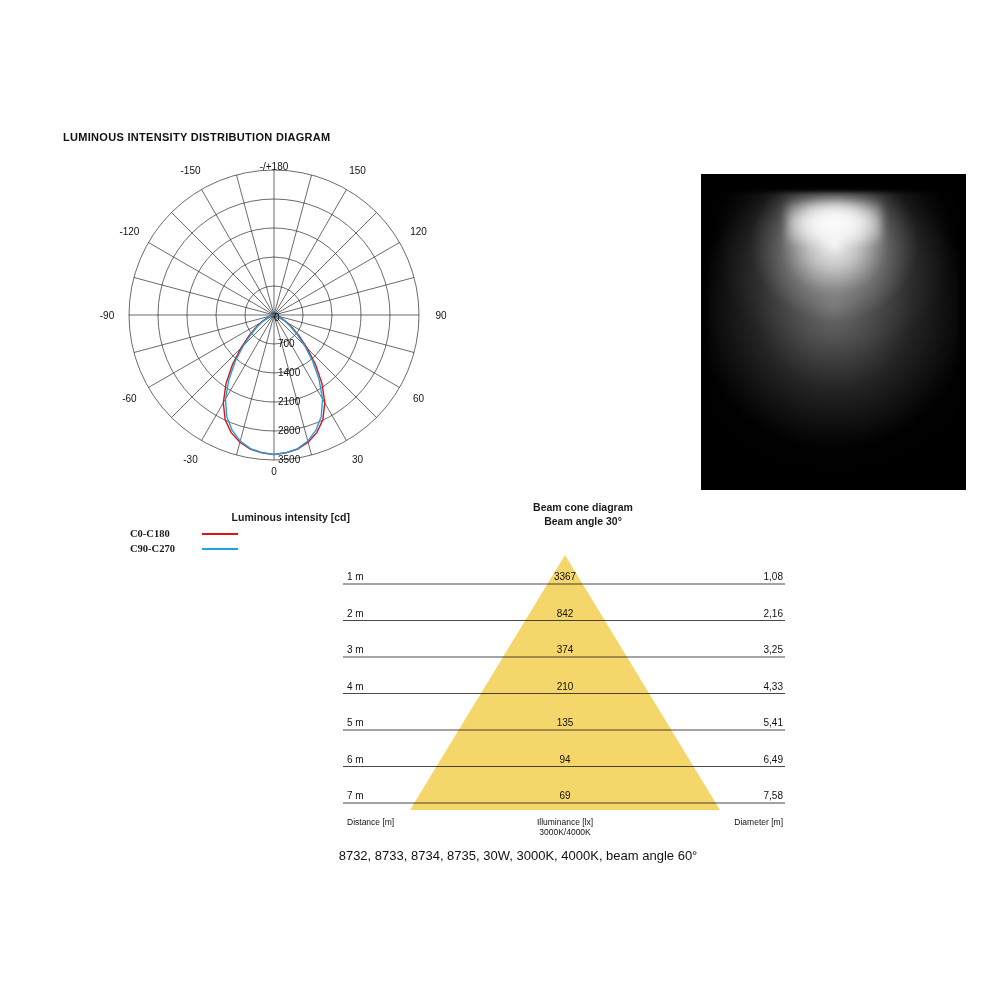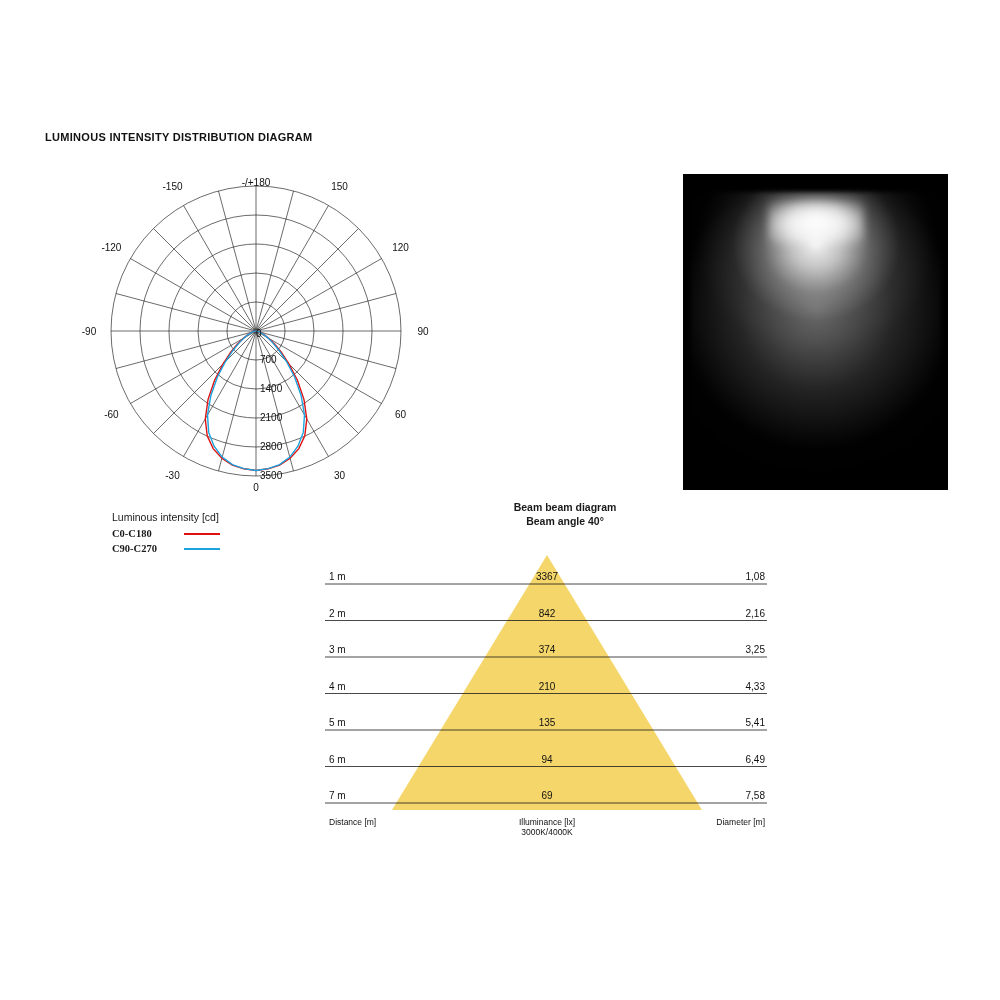--- a/index.html
+++ b/index.html
@@ -11,51 +11,53 @@
     width: 1000px;
     height: 1000px;
     position: relative;
     font-family: "Liberation Sans", sans-serif;
     color: #1a1a1a;
     overflow: hidden;
   }
   .page {
     position: absolute;
     inset: 0;
+    margin-left: 18px;
   }
   #section-title {
     position: absolute;
     left: 45px;
     top: 131px;
     font-size: 11px;
     font-weight: bold;
     letter-spacing: 0.3px;
     color: #111;
   }
   
   #polar-wrap {
     position: absolute;
     left: 60px;
-    top: 160px;
+    top: 144px;
     width: 420px;
     height: 350px;
   }
   #polar-svg { display: block; }
   
   #legend {
     position: absolute;
     left: 112px;
     top: 511px;
     width: 220px;
     font-size: 10.5px;
   }
   #legend .legend-title {
-    font-weight: normal;
+    font-weight: bold;
     font-size: 10.5px;
     margin-bottom: 3px;
+    text-align: right;
   }
   #legend .legend-row {
     position: relative;
     height: 15px;
     line-height: 15px;
     font-weight: bold;
     font-size: 10.5px;
     font-family: Liberation Serif, serif;
   }
   #legend .legend-row .swatch {
@@ -207,22 +209,22 @@
       <span class="swatch" id="sw1" style="background: rgb(27, 163, 224);"></span>
     </div>
   </div>
 
   <div id="beam-photo">
     <div class="glow"></div>
     <div class="hotspot"></div>
   </div>
 
   <div id="cone-title">
-    <div>Beam beam diagram</div>
-    <div>Beam angle 40°</div>
+    <div>Beam cone diagram</div>
+    <div>Beam angle 30°</div>
   </div>
 
   <div id="cone-wrap">
     <svg id="cone-svg" width="470" height="290" viewBox="0 0 470 290">
       <polygon id="cone-shape" points="235,10 390,265 80,265" fill="#f5d66a"></polygon>
       <g id="cone-rows">
           <line x1="13" x2="455" y1="39" y2="39" stroke="#1a1a1a" stroke-width="0.8"></line>
           <text x="17" y="35" text-anchor="start" font-size="10" fill="#111">1 m</text>
           <text x="235" y="35" text-anchor="middle" font-size="10" fill="#111">3367</text>
           <text x="453" y="35" text-anchor="end" font-size="10" fill="#111">1,08</text>
@@ -253,13 +255,14 @@
         </g>
       <g id="cone-footer">
           <text x="17" y="280" text-anchor="start" font-size="8.5" fill="#111">Distance [m]</text>
           <text x="235" y="280" text-anchor="middle" font-size="8.5" fill="#111">Illuminance [lx]</text>
           <text x="235" y="290" text-anchor="middle" font-size="8.5" fill="#111">3000K/4000K</text>
           <text x="453" y="280" text-anchor="end" font-size="8.5" fill="#111">Diameter [m]</text>
         </g>
     </svg>
   </div>
 
+  <div id="caption">8732, 8733, 8734, 8735, 30W, 3000K, 4000K, beam angle 60°</div>
 </div>
 
 </body></html>

